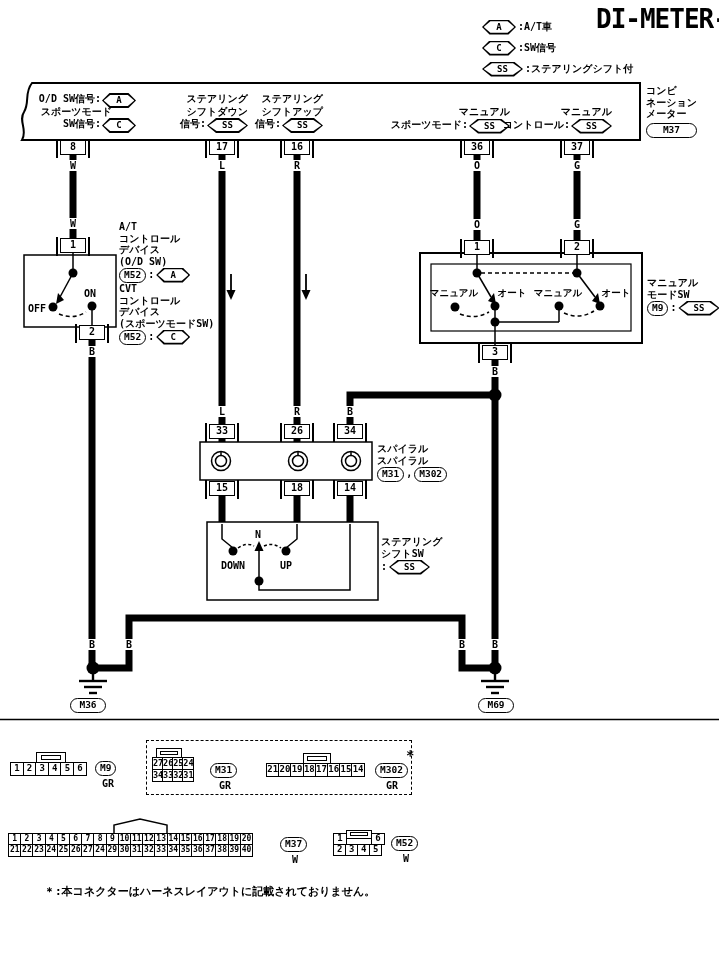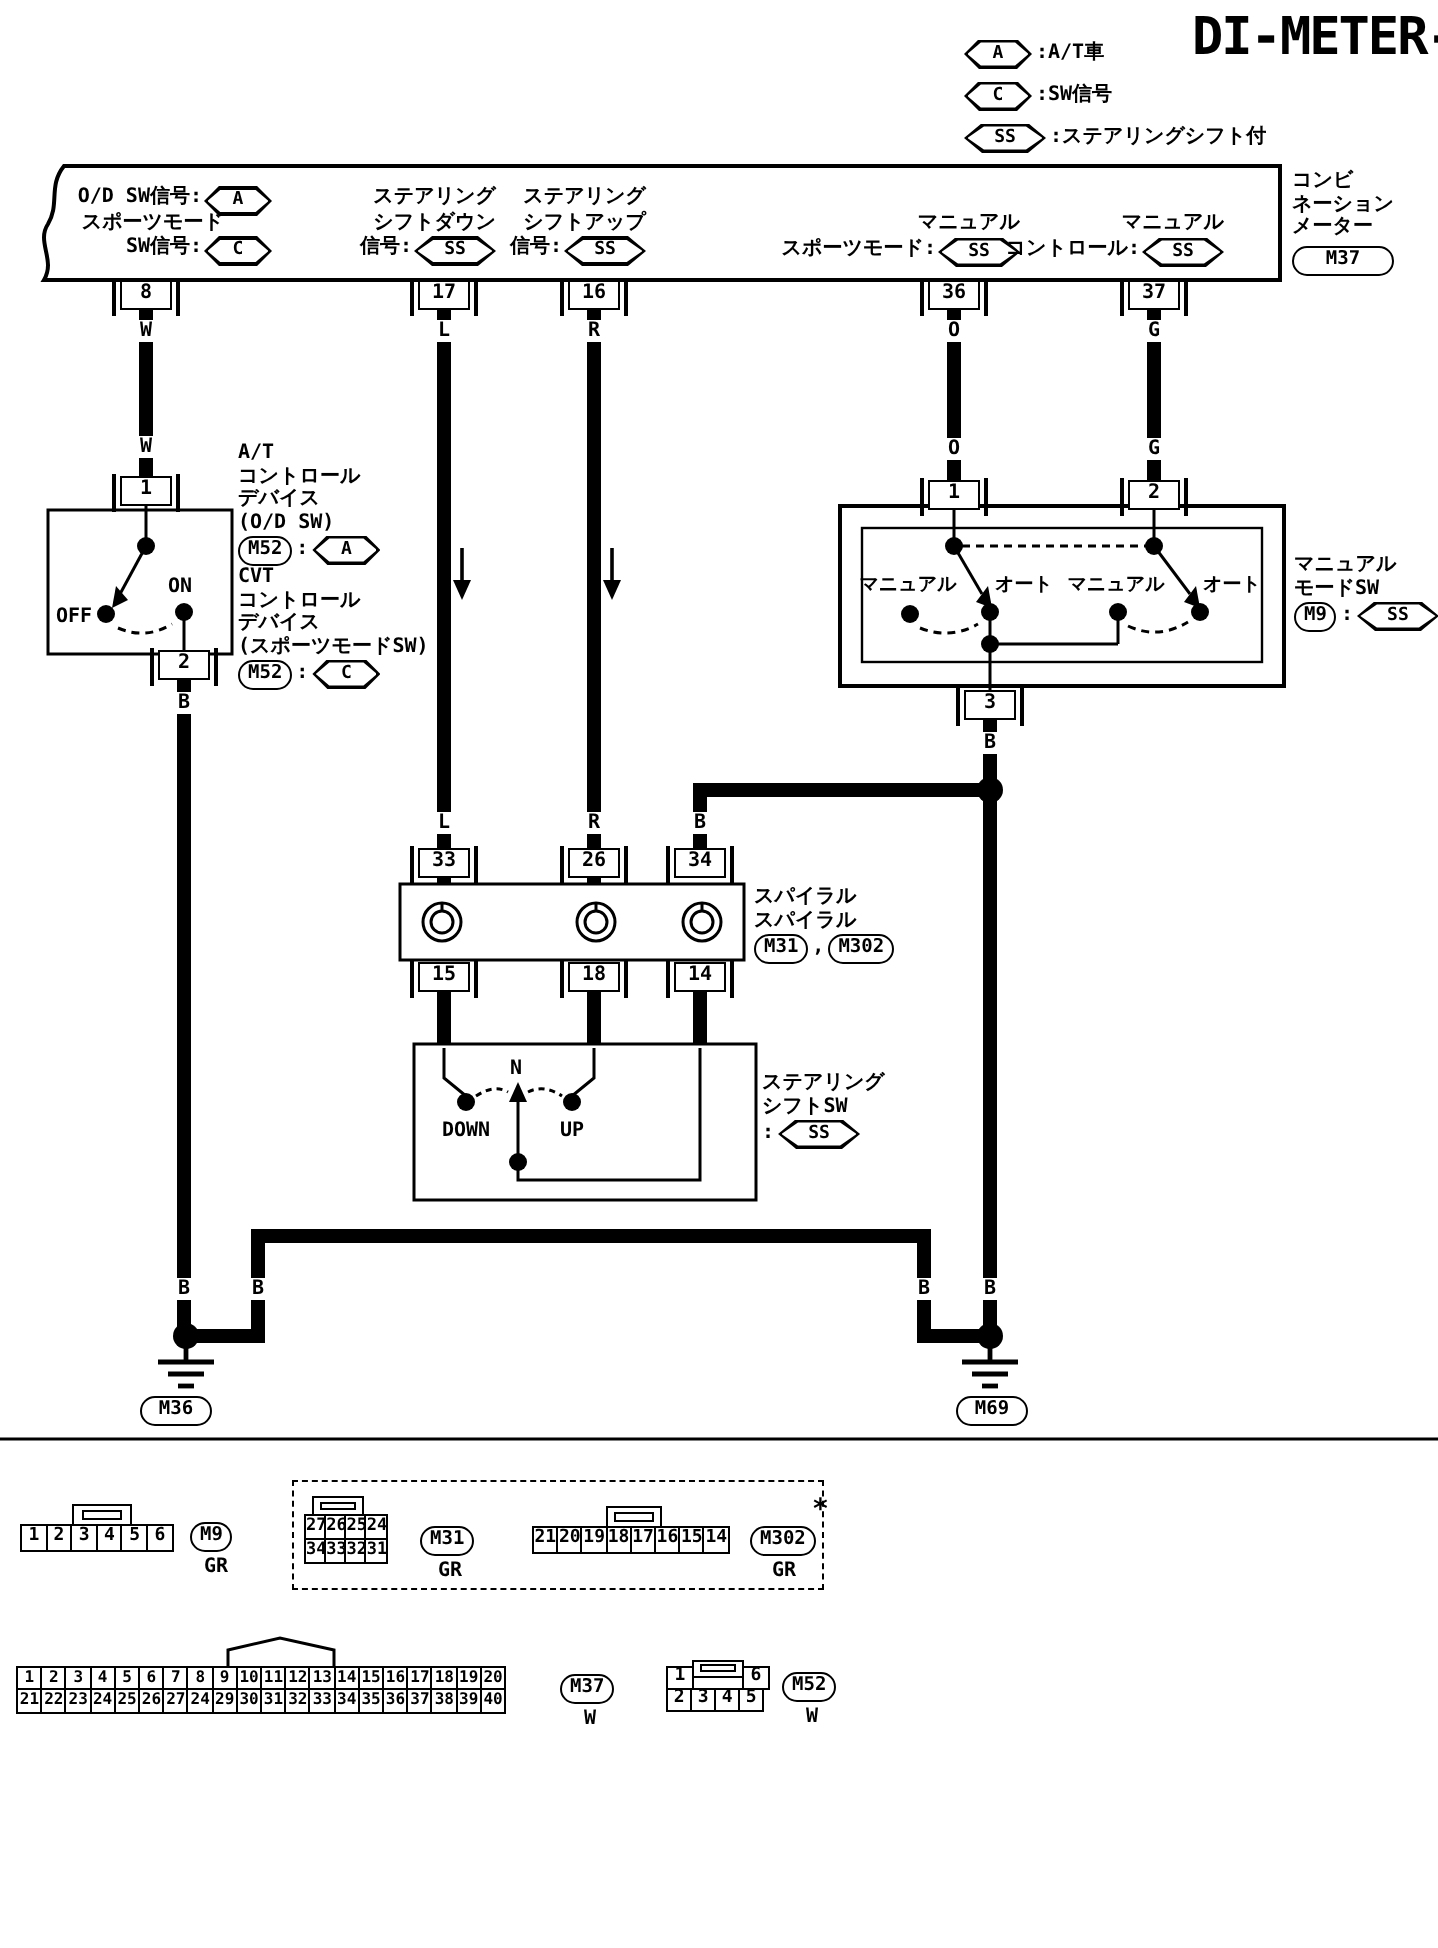--- a/index.html
+++ b/index.html
@@ -483,14 +483,15 @@
       <div class="pin-row">
         <div class="pin-cell c-m52">2</div>
         <div class="pin-cell c-m52">3</div>
         <div class="pin-cell c-m52">4</div>
         <div class="pin-cell c-m52">5</div>
       </div>
     </div>
   <span class="oval abs" style="left:391px;top:836px">M52</span>
   <span class="abs small" style="left:403px;top:853px">W</span>
 
+  <div class="abs jp" style="left:44px;top:886px;font-size:11px">＊:本コネクターはハーネスレイアウトに記載されておりません。</div>
 
 </div>
 
 </body></html>

